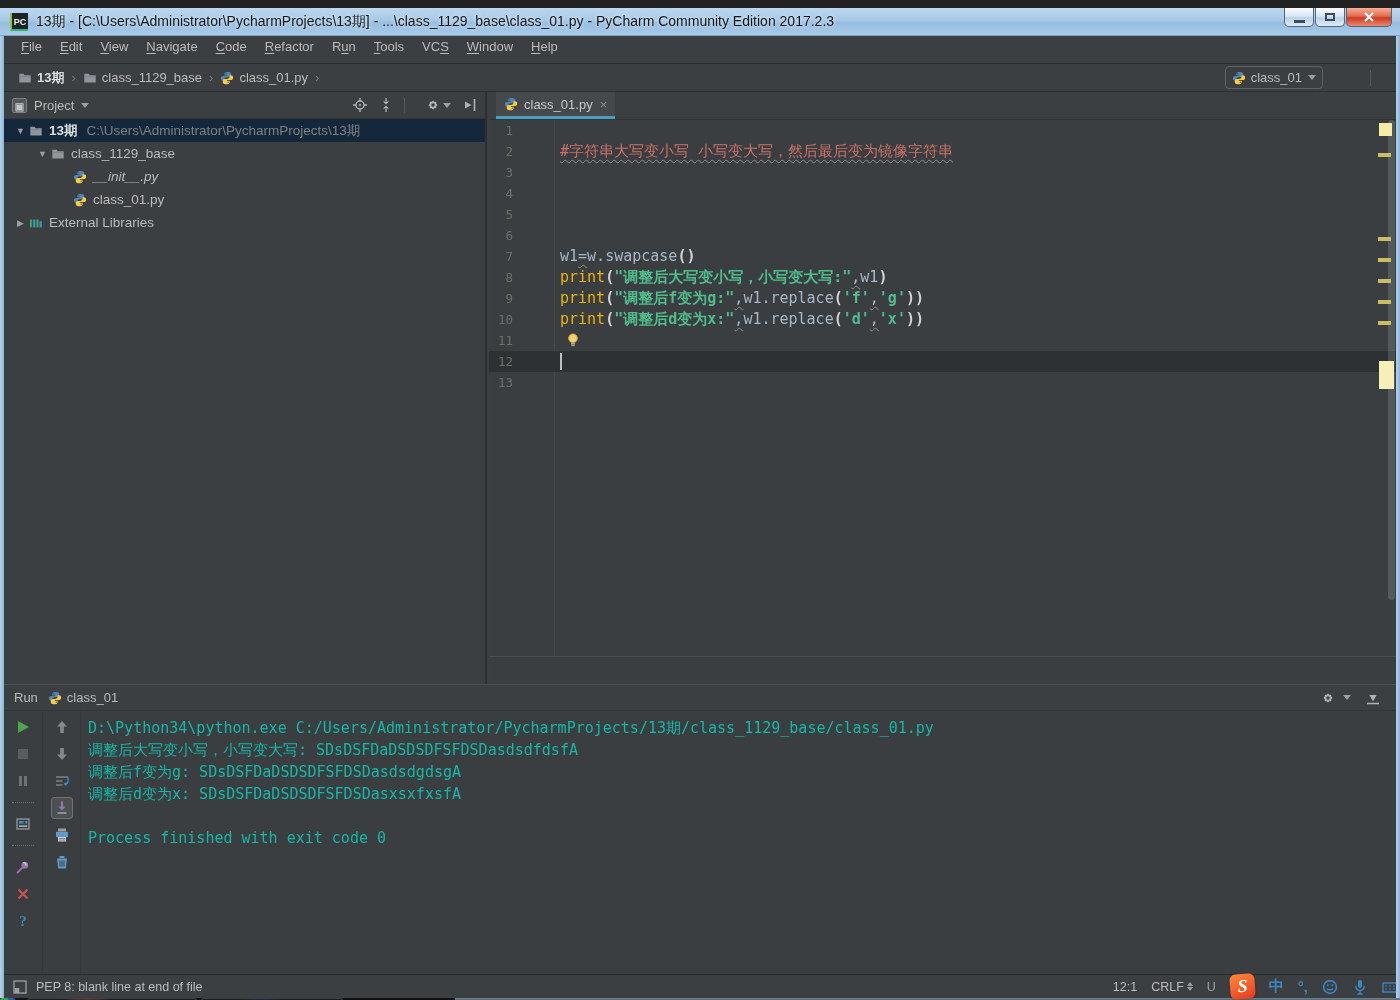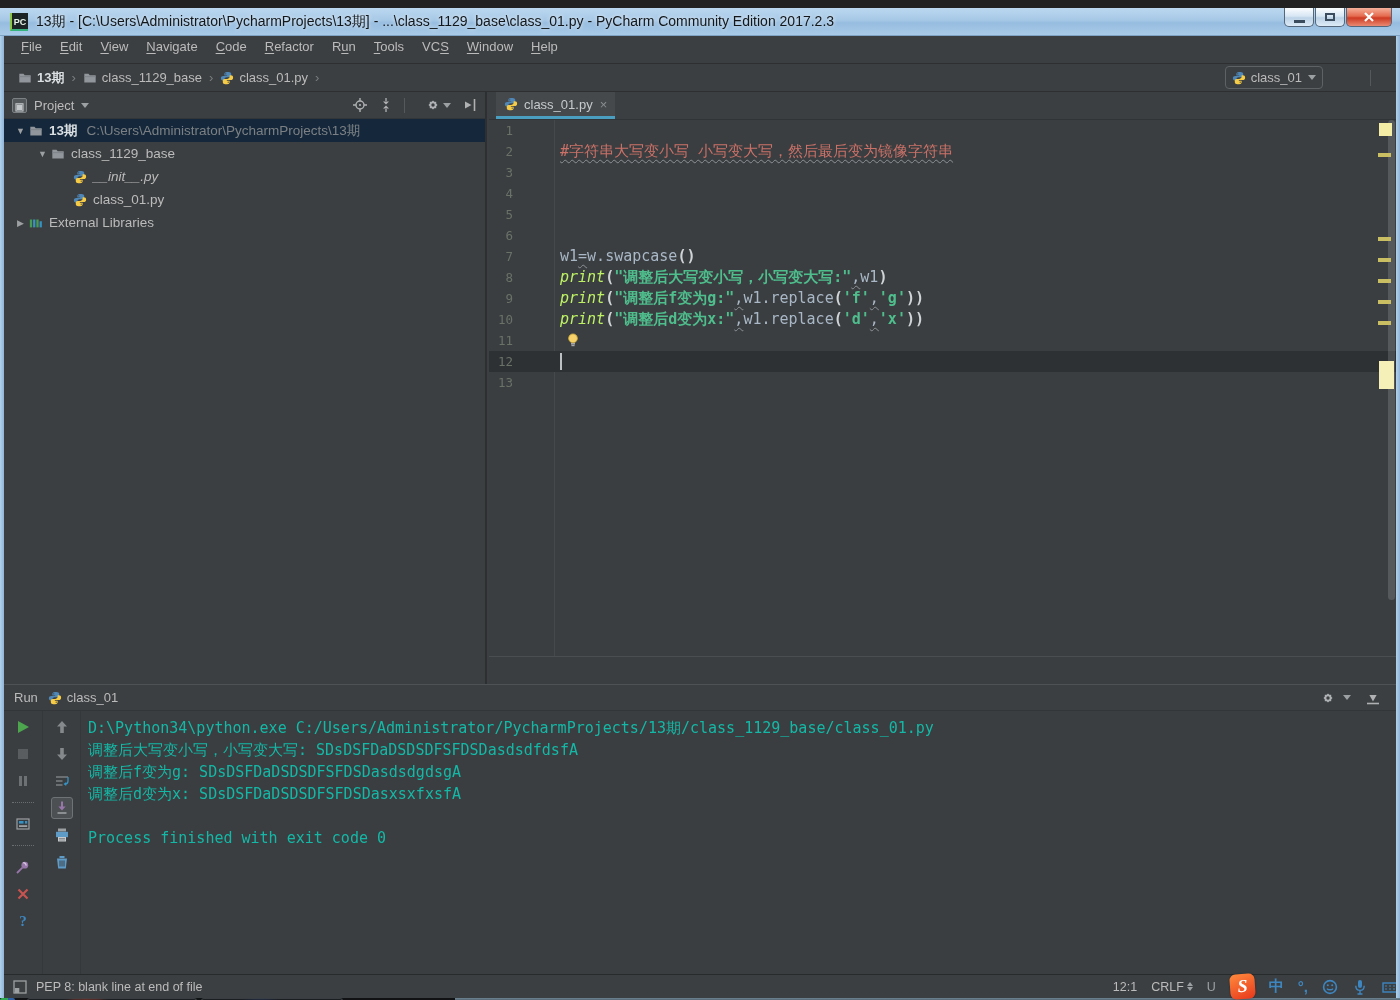--- a/index.html
+++ b/index.html
@@ -65,21 +65,21 @@
   .tabclose{margin-left:7px;color:#8A8E91;font-size:13px;}
   .viewport{position:absolute;top:28px;left:0;right:0;height:536px;overflow:hidden;}
   .viewport .gutterline{position:absolute;left:65px;top:0;bottom:0;width:1px;background:#45494B;}
   .codeline{position:relative;height:21px;white-space:pre;}
   .codeline.caret-row{background:#2D3134;}
   .codeline.caret-row::after{content:'';position:absolute;left:71px;top:2px;width:2px;height:17px;background:#BCC0C3;}
   .lnum{position:absolute;left:0;width:24px;text-align:right;font:12.5px/21px "DejaVu Sans Mono",monospace;color:#6A7267;}
   .lcontent{position:absolute;left:71px;top:0;font:15px/21px "DejaVu Sans Mono",monospace;color:#A9B7C6;}
   .seg.cm{color:#CB7168;}
   .seg.st{color:#4FBE8D;font-weight:bold;}
-  .seg.kw{color:#bef264;font-style:italic;}
+  .seg.kw{color:#eab308;}
   .seg.op{color:#D0D4D7;font-weight:bold;}
   .seg.id{color:#A9B7C6;}
   .seg.wv{text-decoration-line:underline;text-decoration-style:wavy;text-decoration-color:#8C9196;
     text-decoration-thickness:1px;text-underline-offset:3px;}
   .bulbwrap{position:absolute;left:76px;top:2px;width:16px;height:16px;}
   .hscrollzone{position:absolute;left:0;right:0;bottom:0;height:28px;border-top:1px solid #4A4E50;box-sizing:border-box;background:#3A3E41;}
   
   .vthumb{position:absolute;right:1px;top:0;width:7px;height:480px;background:rgba(255,255,255,.14);border-radius:4px;}
   .stripe-square{position:absolute;right:4px;top:3px;width:13px;height:13px;background:#F3EDA6;}
   .stripe-dash{position:absolute;right:5px;width:13px;height:4px;background:#C9BE62;}

